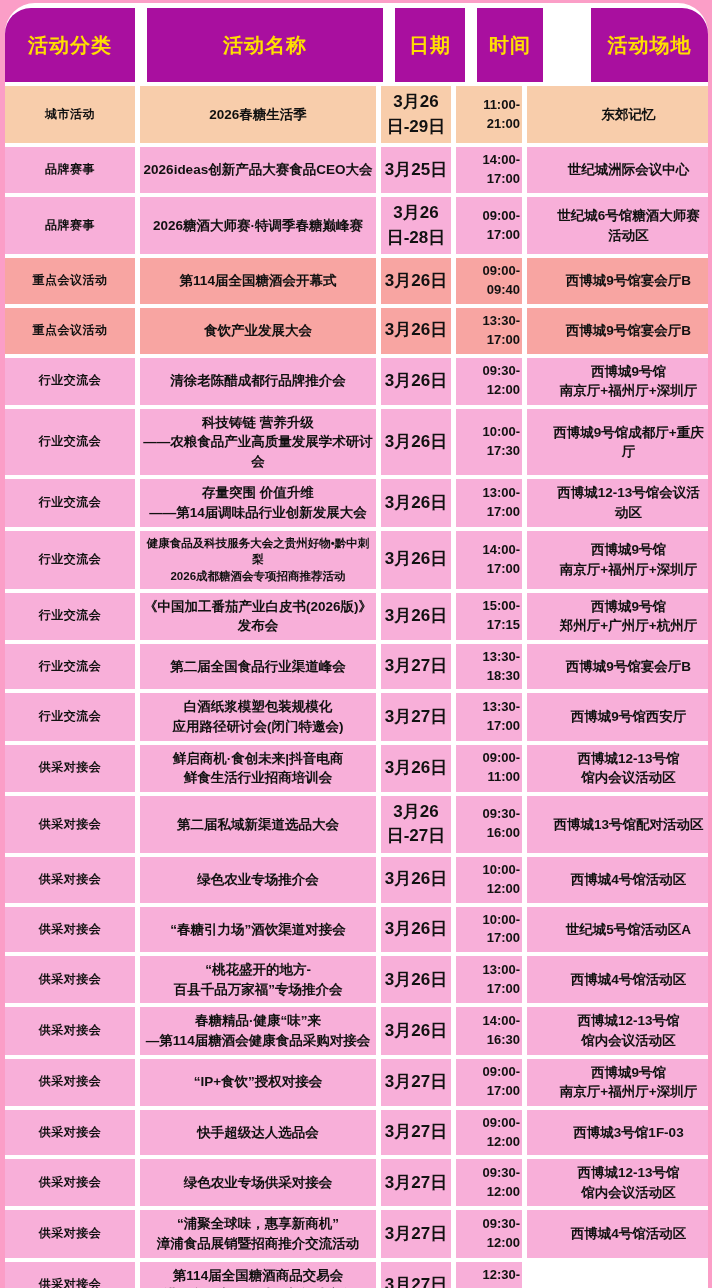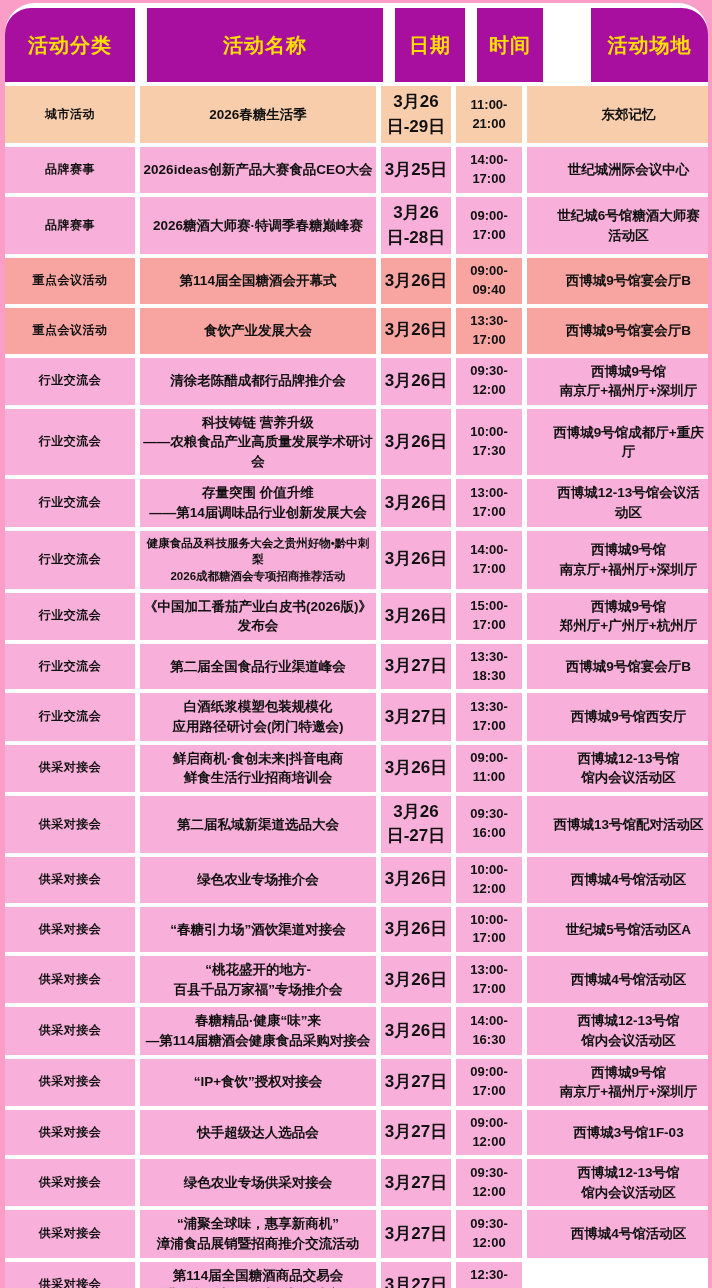--- a/index.html
+++ b/index.html
@@ -44,21 +44,21 @@
     text-align:center;color:#111;padding:4px 2px;
     font-weight:700;line-height:1.45;
   }
   .row.peach .cell{background:var(--peach,#F8CDAB);}
   .row.pink  .cell{background:var(--pink,#F8AFD9);}
   .row.salmon .cell{background:var(--salmon,#F8A5A2);}
   .cell.category{font-size:12px;letter-spacing:0.5px;}
   .cell.name{font-size:13.5px;}
   .row.small-name .cell.name{font-size:11.5px;}
   .cell.date{font-size:17px;}
-  .cell.time{font-size:13px;}
+  .cell.time{font-size:13px;text-align:right;}
   .cell.venue{font-size:13.5px;padding-left:24px;}
 </style>
 </head>
 <body>
 
 <div class="poster">
   <div class="sheet">
 
     <div class="hdr">
       <div class="hdr-cell">活动分类</div>
@@ -181,21 +181,21 @@
             <div>南京厅+福州厅+深圳厅</div>
           </div>
   </div>
 
   <div class="row pink">
     <div class="cell category">行业交流会</div>
     <div class="cell name">
             <div>《中国加工番茄产业白皮书(2026版)》发布会</div>
           </div>
     <div class="cell date">3月26日</div>
-    <div class="cell time">15:00-17:00</div>
+    <div class="cell time">15:00-17:15</div>
     <div class="cell venue">
             <div>西博城9号馆</div>
             <div>郑州厅+广州厅+杭州厅</div>
           </div>
   </div>
 
   <div class="row pink">
     <div class="cell category">行业交流会</div>
     <div class="cell name">
             <div>第二届全国食品行业渠道峰会</div>

